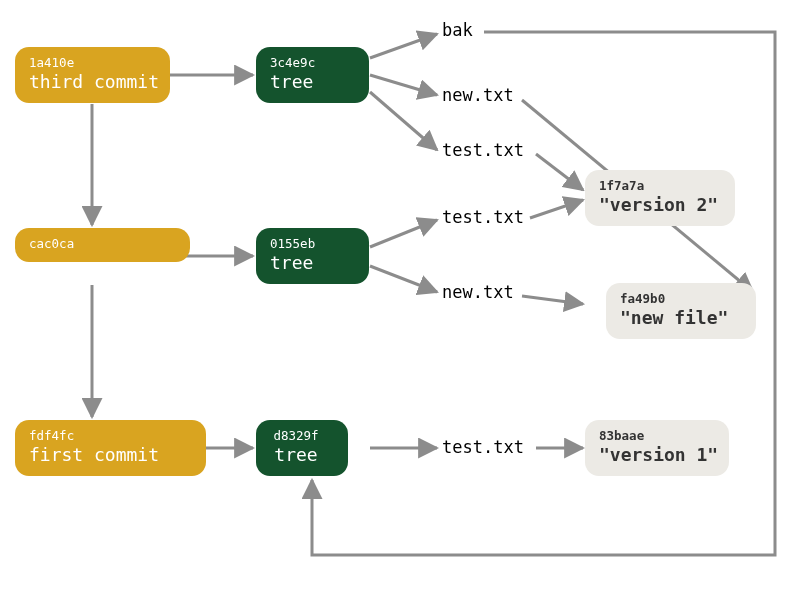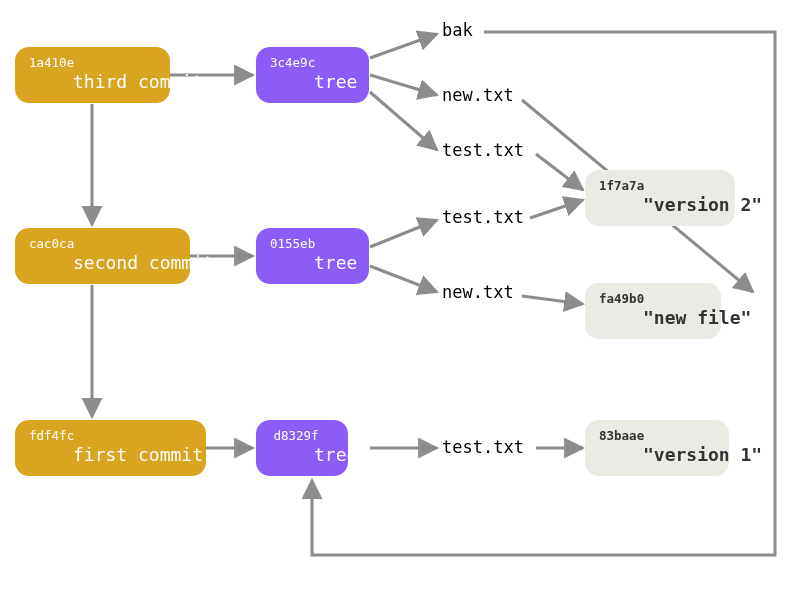--- a/index.html
+++ b/index.html
@@ -28,28 +28,27 @@
     box-sizing: border-box;
     padding: 8px 26px 10px 14px;
     line-height: 1.25;
   }
   .node .hash {
     font-size: 12.5px;
   }
   .node .label {
     font-size: 18px;
     white-space: nowrap;
-    margin-left: 44px;
   }
   .commit {
     background: #d9a420;
     color: #fff;
   }
   .tree {
-    background: #8b5cf6;
+    background: #14532d;
     color: #fff;
   }
   .blob {
     background: #eceae5;
     color: #333;
     font-weight: bold;
   }
   .edge-label {
     position: absolute;
     background: #fff;
@@ -98,21 +97,20 @@
     <path d="M 484 32 L 775 32 L 775 555 L 312 555 L 312 480"></path>
   </g>
 </svg>
 
 <div class="node commit" style="left:15px;  top:47px;  width:155px;">
   <div class="hash">1a410e</div>
   <div class="label">third commit</div>
 </div>
 <div class="node commit" style="left:15px;  top:228px; width:175px;">
   <div class="hash">cac0ca</div>
-  <div class="label">second commit</div>
 </div>
 <div class="node commit" style="left:15px;  top:420px; width:191px;">
   <div class="hash">fdf4fc</div>
   <div class="label">first commit</div>
 </div>
 
 <div class="node tree" style="left:256px; top:47px;  width:113px;">
   <div class="hash">3c4e9c</div>
   <div class="label">tree</div>
 </div>
@@ -122,21 +120,21 @@
 </div>
 <div class="node tree" style="left:256px; top:420px; width:92px;text-align:center;">
   <div class="hash">d8329f</div>
   <div class="label">tree</div>
 </div>
 
 <div class="node blob" style="left:585px; top:170px; width:150px;">
   <div class="hash">1f7a7a</div>
   <div class="label">"version 2"</div>
 </div>
-<div class="node blob" style="left:585px; top:283px; width:136px;">
+<div class="node blob" style="left:606px; top:283px; width:150px;">
   <div class="hash">fa49b0</div>
   <div class="label">"new file"</div>
 </div>
 <div class="node blob" style="left:585px; top:420px; width:144px;">
   <div class="hash">83baae</div>
   <div class="label">"version 1"</div>
 </div>
 
 <div class="edge-label" style="left:440px; top:20px;">bak</div>
 <div class="edge-label" style="left:440px; top:85px;">new.txt</div>

